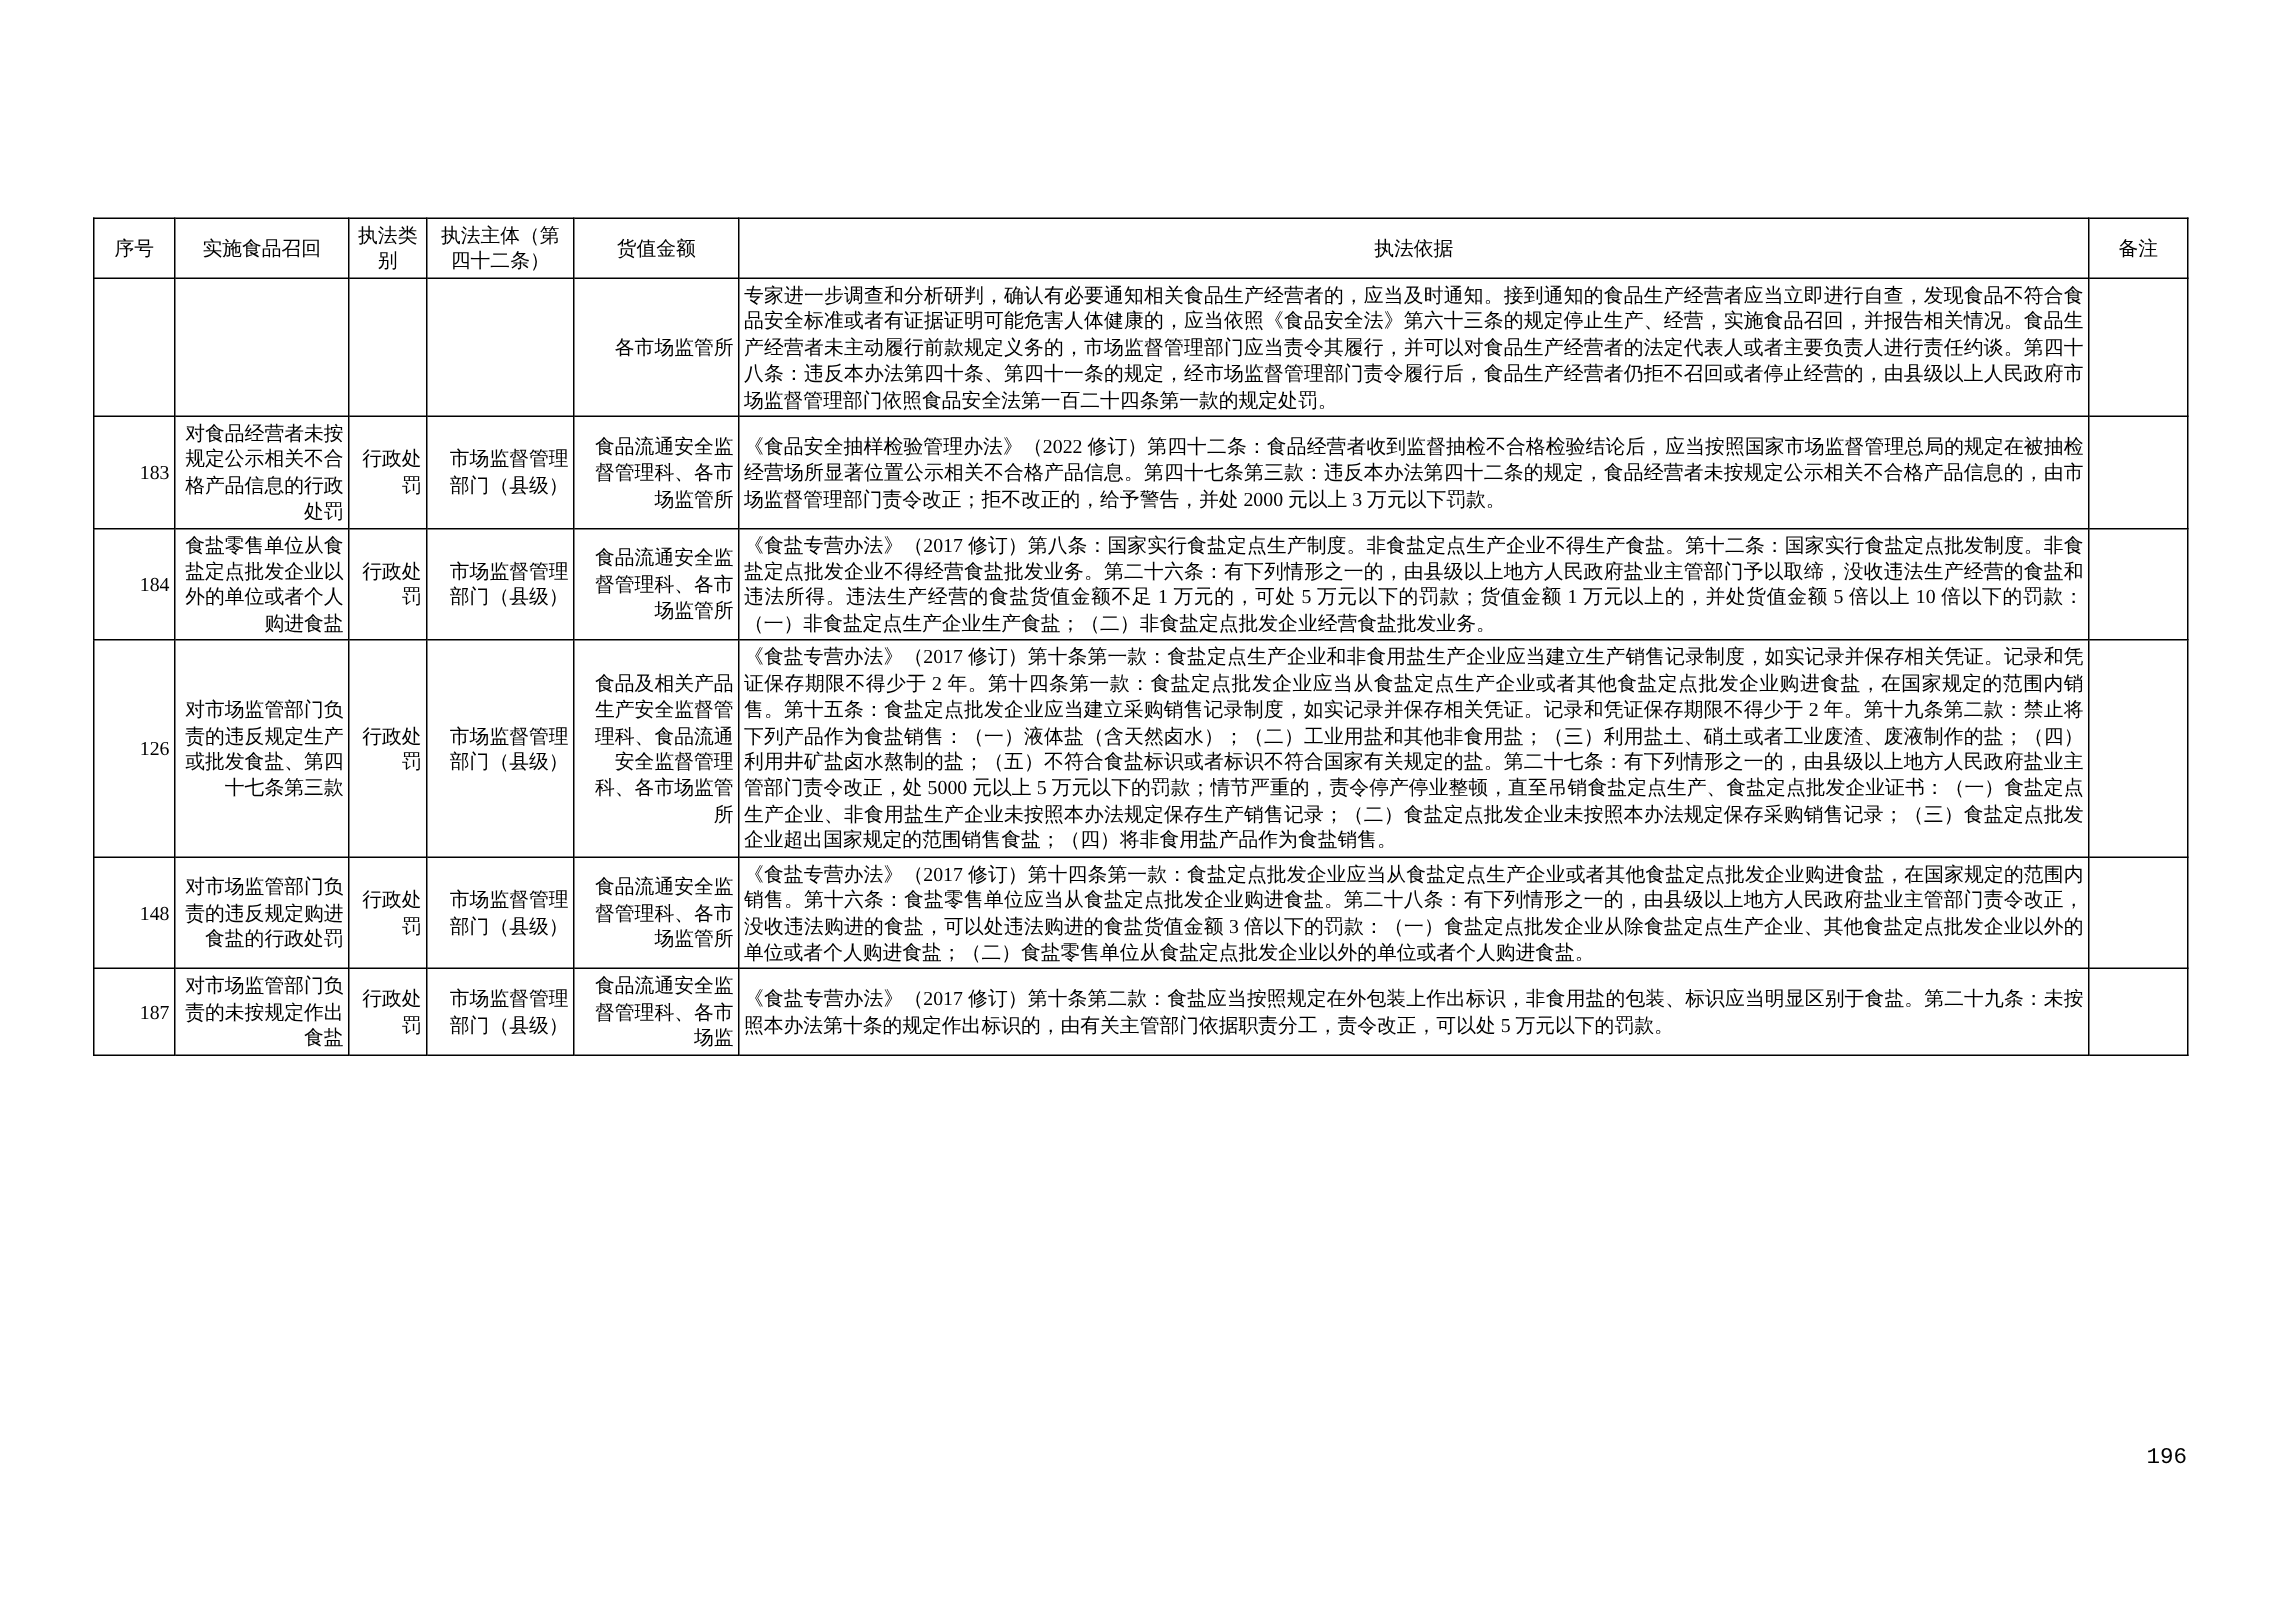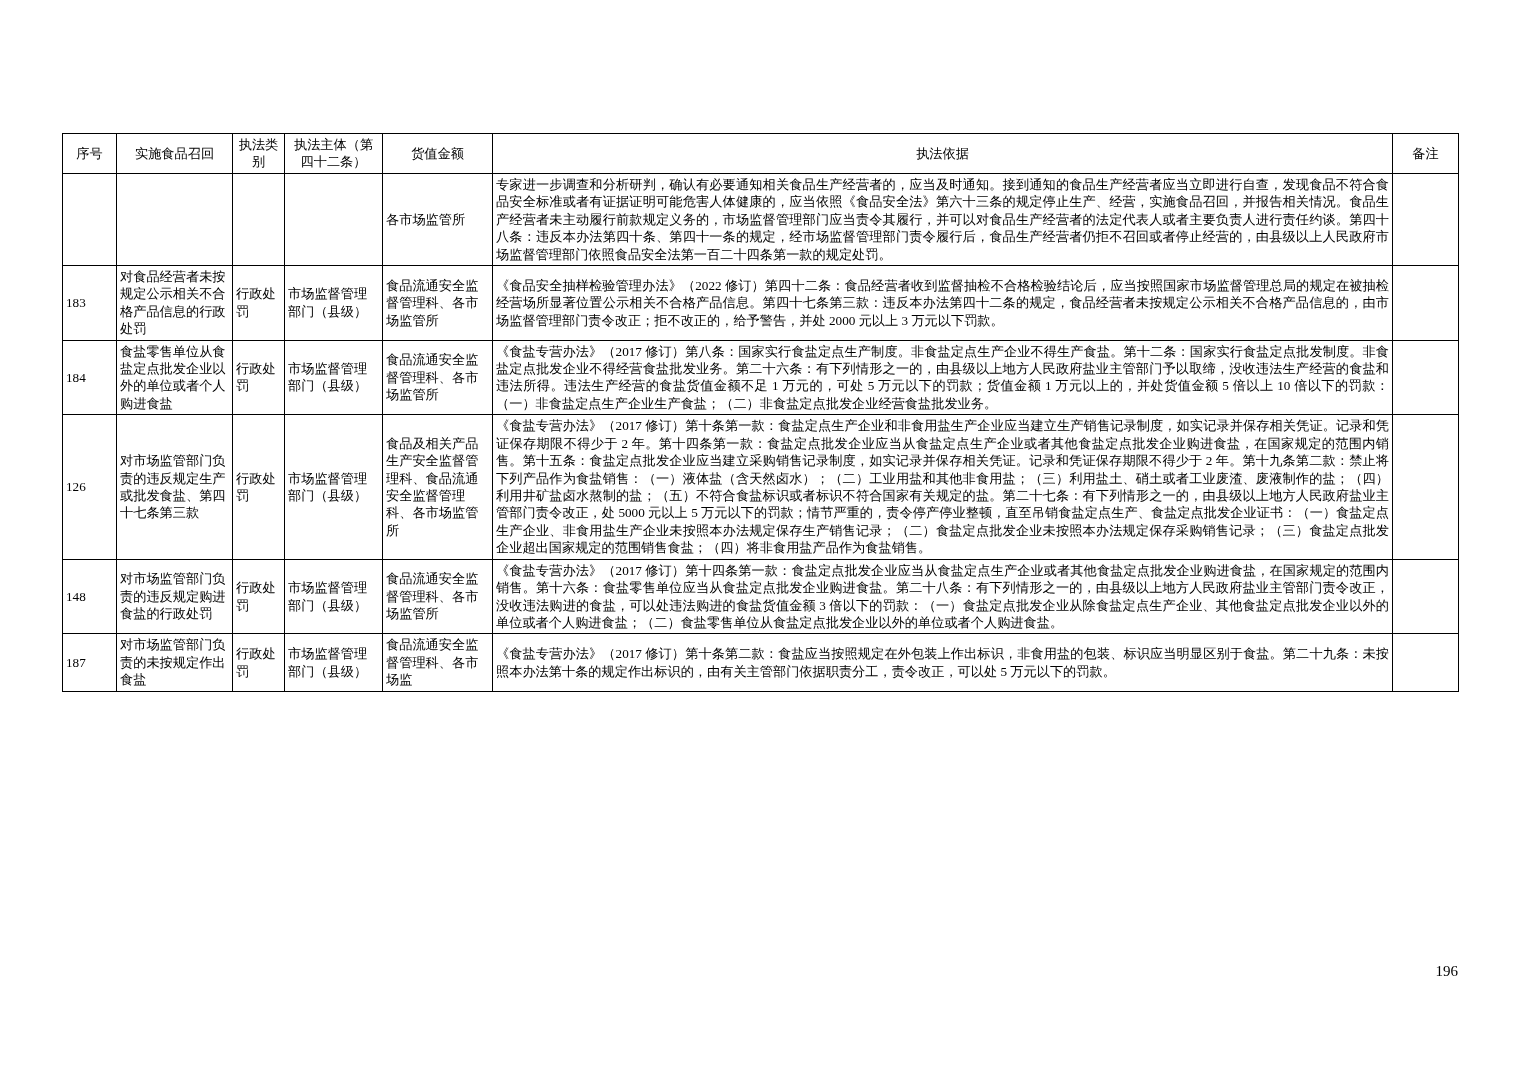--- a/index.html
+++ b/index.html
@@ -17,21 +17,21 @@
   .page {
     position: absolute;
     left: 0; top: 0;
     width: 1520px;
     height: 1074px;
     background: #fff;
   }
   .table-wrap {
     position: absolute;
     left: 62px;
-    top: 133px;
+    top: 145px;
     width: 1396px;
     font-family: Liberation Serif, serif;
   }
   table.doc {
     border-collapse: collapse;
     width: 1396px;
     table-layout: fixed;
   }
   table.doc td, table.doc th {
     border: 1px solid #000;
@@ -55,30 +55,30 @@
   .c-remark { width: 66px; text-align: center; }
 
   td.basis {
     vertical-align: top;
     text-align: justify;
     text-justify: inter-ideograph;
     padding: 4px 5px 4px 5px;
     line-height: 1.42;
   }
   td.center-cell {
-    text-align: left;
+    text-align: right;
     vertical-align: middle;
     line-height: 1.35;
   }
   .page-number {
     position: absolute;
     right: 62px;
     top: 963px;
     font-size: 15px;
-    font-family: Liberation Serif, serif;
+    font-family: Liberation Mono, monospace;
   }
 </style>
 </head>
 <body>
 
 <div class="page">
   <div class="table-wrap">
     <table class="doc">
       <colgroup>
         <col class="c-seq">

